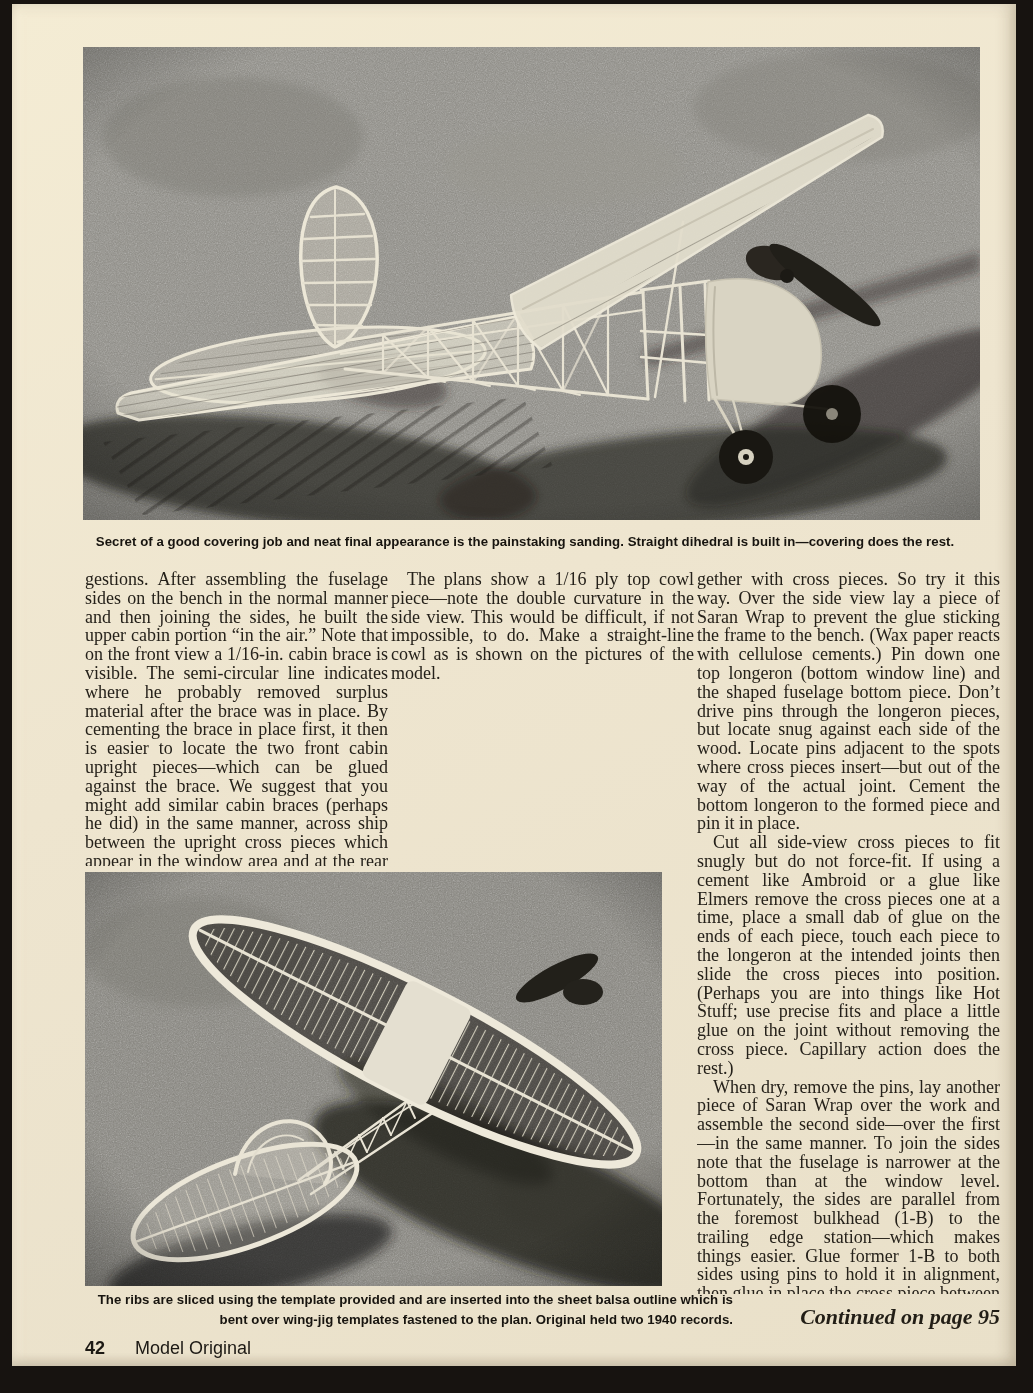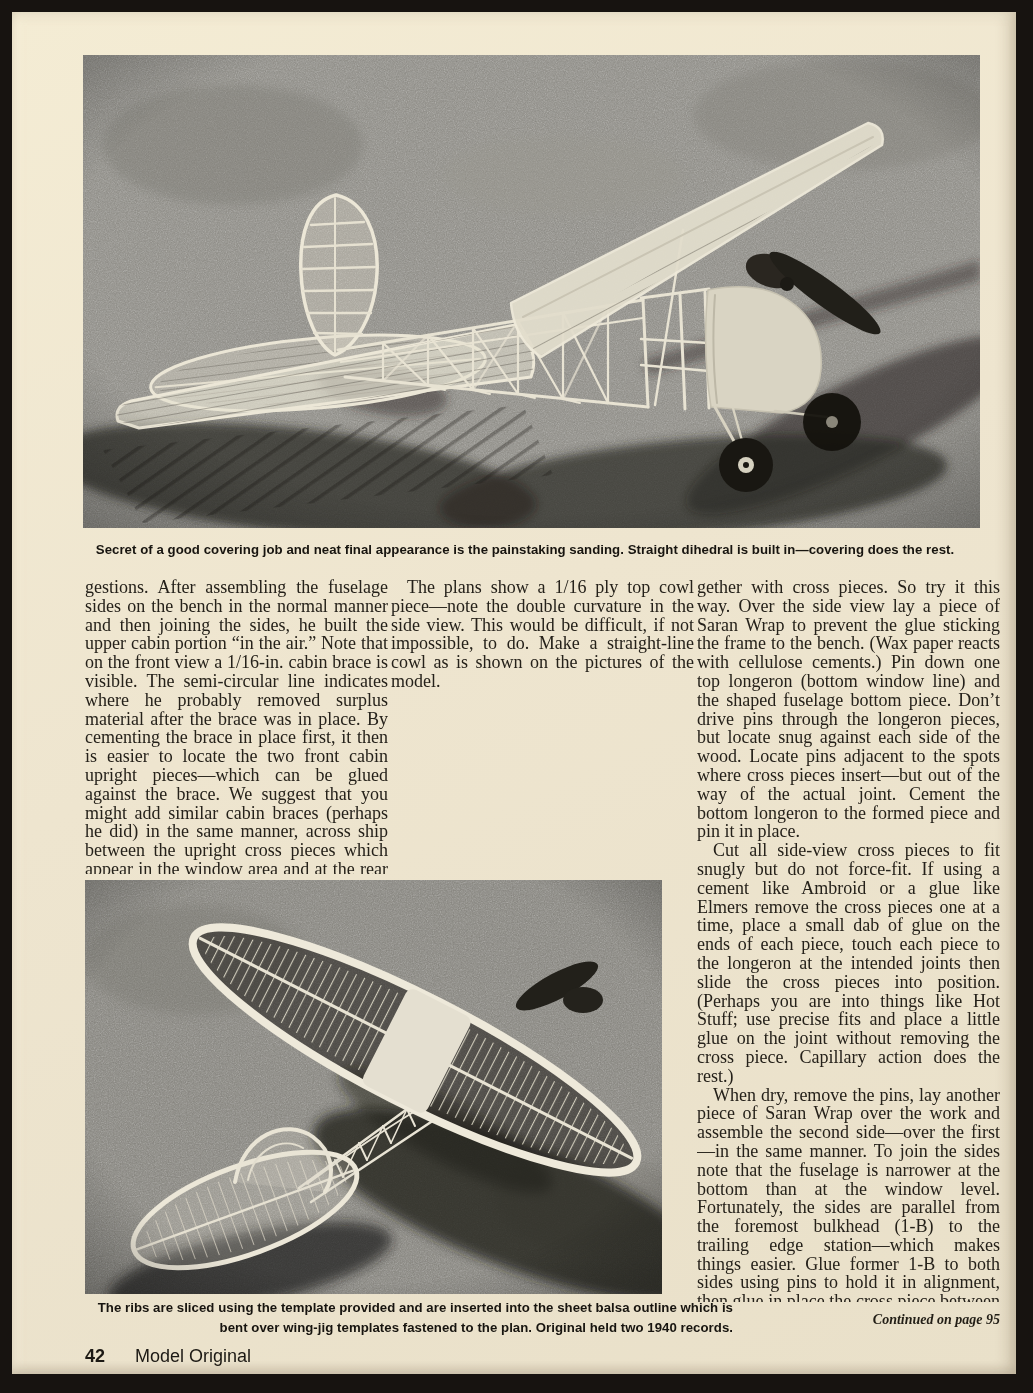--- a/index.html
+++ b/index.html
@@ -1,38 +1,38 @@
 <!DOCTYPE html>
 <html><head>
 <meta charset="utf-8">
 <style>
   html,body{margin:0;padding:0;background:#141110;}
   .page{position:relative;width:1033px;height:1393px;background:#171310;overflow:hidden;
         font-family:"Liberation Serif", serif;}
   .paper{position:absolute;left:12px;top:4px;width:1004px;height:1362px;
          background:linear-gradient(155deg,#f4ecd4 0%,#eee5cf 45%,#e9e0c9 100%);
          box-shadow:inset -8px 0 14px rgba(60,45,20,.16), inset 0 -5px 10px rgba(60,45,20,.12),
-                    inset 4px 3px 10px rgba(255,250,230,.5);margin-top:8px;}
+                    inset 4px 3px 10px rgba(255,250,230,.5);}
   .photo{position:absolute;overflow:hidden;background:#8d8b84;}
   .photo svg{display:block;}
   .photo-top{left:71px;top:43px;width:897px;height:473px;}
   .photo-bottom{left:73px;top:868px;width:577px;height:414px;}
   .caption{position:absolute;font-family:"Liberation Sans", sans-serif;font-weight:bold;
            font-size:13.2px;line-height:1.5;color:#17140f;letter-spacing:.05px;}
   .caption-top{left:83px;top:528px;width:860px;text-align:center;}
   .caption-bottom{left:73px;top:1286px;width:648px;text-align:right;}
   .col{position:absolute;top:566px;width:303px;color:#25211a;font-size:18px;
        line-height:18.8px;text-align:justify;overflow:hidden;}
   .col p{margin:0;}
   .col p.indent{text-indent:16px;}
   .col-1{left:73px;height:296px;}
   .col-2{left:379px;height:296px;}
   .col-3{left:685px;height:724px;}
   .continued{position:absolute;left:685px;top:1300px;width:303px;text-align:right;
-             font-style:italic;font-weight:bold;font-size:14px;color:#221e16;}
+             font-style:italic;font-weight:bold;font-size:22px;color:#221e16;}
   .footer{position:absolute;left:73px;top:1334px;font-family:"Liberation Sans", sans-serif;
           font-size:18px;color:#1c1914;}
   .footer .pagenum{font-weight:bold;}
   .footer .mag{margin-left:30px;font-weight:normal;}
 </style>
 </head>
 <body>
 
 <div class="page">
   <div class="paper">

